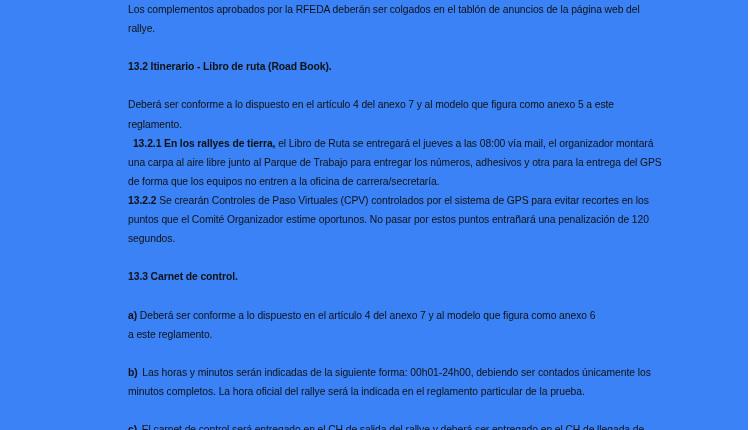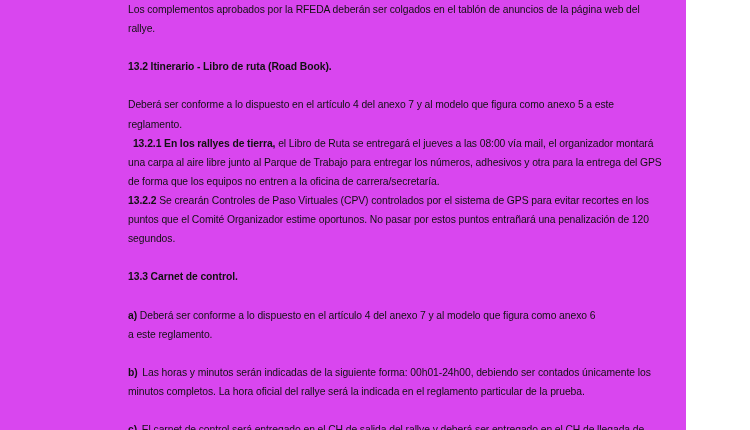--- a/index.html
+++ b/index.html
@@ -12,23 +12,23 @@
     width: 750px;
     height: 430px;
     overflow: hidden;
     font-family: "Liberation Sans", "DejaVu Sans", sans-serif;
     color: #111111;
     -webkit-font-smoothing: antialiased;
   }
 
   #page {
     position: relative;
-    width: 686px;
+    width: 748px;
     height: 430px;
-    background: #d946ef;
+    background: #3b82f6;
     overflow: hidden;
   }
 
   
   #column {
     position: absolute;
     left: 128px;
     top: 0px;
     width: 544px;
   }

